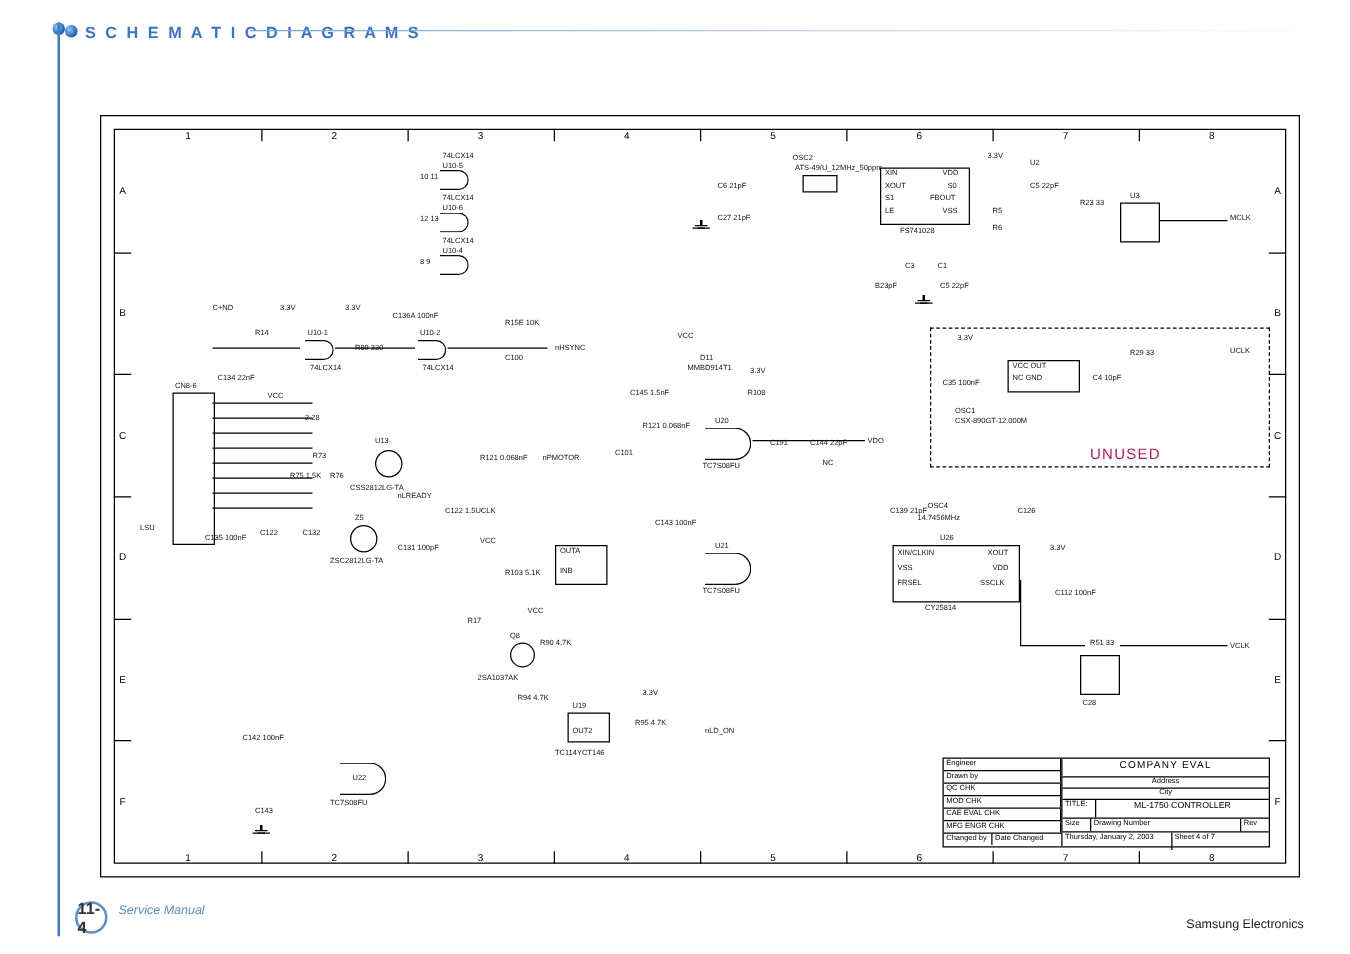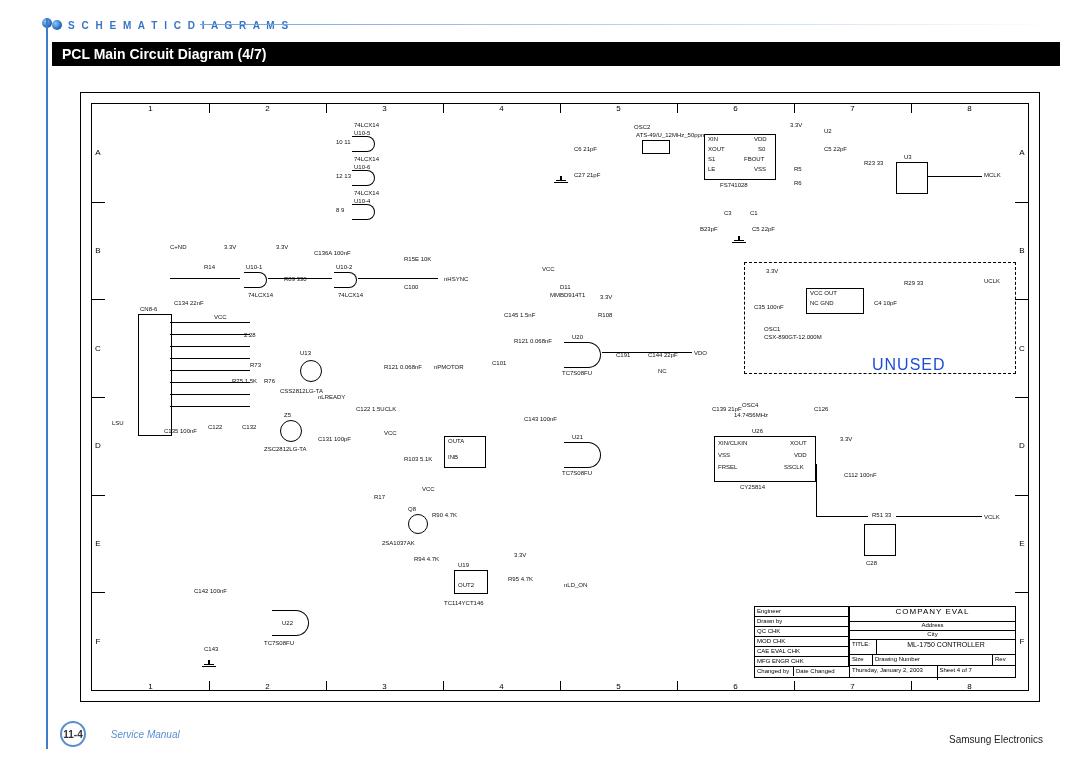--- a/index.html
+++ b/index.html
@@ -1,20 +1,20 @@
 <!DOCTYPE html>
 <html><head>
 <meta charset="utf-8">
 <style>
   html,body{margin:0;padding:0;width:1080px;height:763px;font-family:Arial,Helvetica,sans-serif;background:#fff;color:#000;overflow:hidden}
   .page{position:relative;width:1080px;height:763px}
   
   .breadcrumb-bar{position:absolute;left:52px;top:18px;height:14px;display:flex;align-items:center}
   .breadcrumb-dot{width:10px;height:10px;border-radius:50%;background:radial-gradient(circle at 35% 35%,#8cc6ff,#1c5fb0 70%);margin-right:6px}
-  .breadcrumb-text{font-size:10px;letter-spacing:2px;color:#3a74c8;font-weight:600}
+  .breadcrumb-text{font-size:13px;letter-spacing:2px;color:#3a74c8;font-weight:600}
   .breadcrumb-rule{position:absolute;left:200px;right:20px;top:24px;height:1px;background:linear-gradient(to right,#6fa6e2,rgba(111,166,226,0))}
   
   .title-bar{position:absolute;left:52px;right:20px;top:42px;height:24px;background:#000;display:flex;align-items:center;padding-left:10px}
   .title-bar span{color:#fff;font-size:14px;font-weight:700}
   
   .left-gutter{position:absolute;left:46px;top:18px;bottom:14px;width:2px;background:#3f7cc9}
   .gutter-top-dot{position:absolute;left:42px;top:18px;width:10px;height:10px;border-radius:50%;background:radial-gradient(circle at 35% 35%,#8cc6ff,#1c5fb0 70%)}
   
   .sheet{position:absolute;left:80px;top:92px;width:960px;height:610px;border:1.5px solid #000;box-sizing:border-box;background:#fff}
   .sheet-inner{position:absolute;inset:10px;border:1px solid #000}
@@ -34,39 +34,36 @@
   .gnd{position:absolute;width:10px;height:8px}
   .gnd::before{content:"";position:absolute;left:4px;top:0;width:2px;height:4px;background:#000}
   .gnd::after{content:"";position:absolute;left:0;top:4px;width:10px;height:1px;background:#000;box-shadow:2px 2px 0 #000,-2px 2px 0 #000}
   .gate{position:absolute;border:1px solid #000;border-left:none;border-radius:0 14px 14px 0;background:#fff}
   
   .titleblock{position:absolute;right:12px;bottom:12px;width:260px;height:70px;border:1px solid #000;font-size:6px}
   .tb-row{border-bottom:1px solid #000;height:9px;display:flex}
   .tb-cell{border-right:1px solid #000;padding:1px 2px;white-space:nowrap;overflow:hidden}
   
   .footer-left{position:absolute;left:60px;bottom:16px;font-size:10px;font-style:italic;color:#5a8fce}
-  .footer-left .pg{display:inline-flex;width:22px;height:22px;border:2px solid #5a8fce;border-radius:50%;align-items:center;justify-content:center;font-style:normal;font-size:10px;color:#333;margin-right:22px;font-weight:600}
+  .footer-left .pg{display:inline-flex;width:22px;height:22px;border:2px solid #5a8fce;border-radius:50%;align-items:center;justify-content:center;font-style:normal;font-size:13px;color:#333;margin-right:6px;font-weight:600}
   .footer-right{position:absolute;right:37px;bottom:18px;font-size:10px;color:#222}
-  .unused{position:absolute;font-size:16px;letter-spacing:1px;color:#1d4ed8}
+  .unused{position:absolute;font-size:12px;letter-spacing:1px;color:#be185d}
 </style>
 </head>
 <body>
 <div class="page">
 
   <div class="gutter-top-dot"></div>
   <div class="left-gutter"></div>
   <div class="breadcrumb-bar">
     <div class="breadcrumb-dot"></div>
     <span class="breadcrumb-text">S C H E M A T I C   D I A G R A M S</span>
   </div>
   <div class="breadcrumb-rule"></div>
 
-  <div class="title-bar">
-    <span>PCL Main Circuit Diagram (4/7)</span>
-  </div>
 
   <div class="sheet">
     <div class="sheet-inner">
 
       <div class="cols-top">
           <div class="col-cell" style="left: 0px; width: 117px;">1</div>
           <div class="col-cell" style="left: 117px; width: 117px;">2</div>
           <div class="col-cell" style="left: 234px; width: 117px;">3</div>
           <div class="col-cell" style="left: 351px; width: 117px;">4</div>
           <div class="col-cell" style="left: 468px; width: 117px;">5</div>

